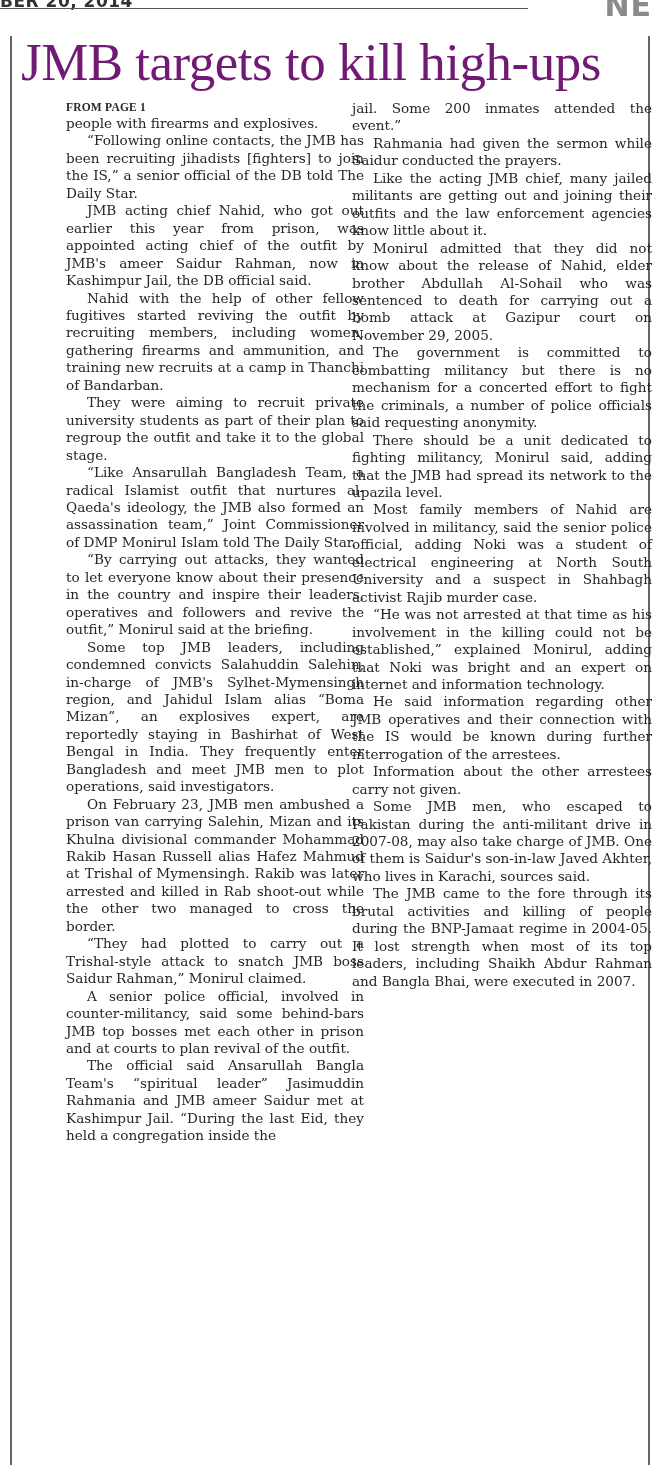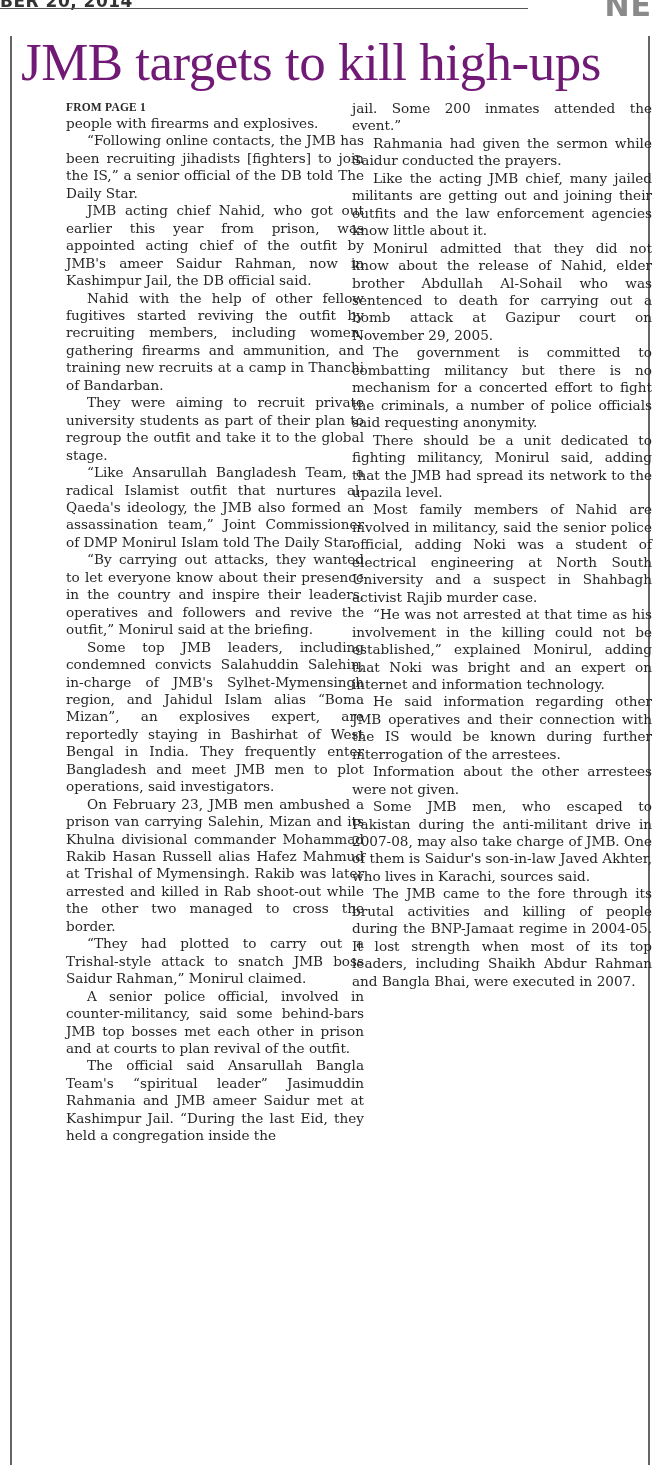--- a/index.html
+++ b/index.html
@@ -79,17 +79,17 @@
   <div id="right-paras">
       <p class="para first">jail. Some 200 inmates attended the event.”</p>
       <p class="para">Rahmania had given the sermon while Saidur conducted the prayers.</p>
       <p class="para">Like the acting JMB chief, many jailed militants are getting out and joining their outfits and the law enforcement agencies know little about it.</p>
       <p class="para">Monirul admitted that they did not know about the release of Nahid, elder brother Abdullah Al-Sohail who was sentenced to death for carrying out a bomb attack at Gazipur court on November 29, 2005.</p>
       <p class="para">The government is committed to combatting militancy but there is no mechanism for a concerted effort to fight the criminals, a number of police officials said requesting anonymity.</p>
       <p class="para">There should be a unit dedicated to fighting militancy, Monirul said, add­ing that the JMB had spread its network to the upazila level.</p>
       <p class="para">Most family members of Nahid are involved in militancy, said the senior police official, adding Noki was a student of electrical engineering at North South University and a suspect in Shahbagh activist Rajib murder case.</p>
       <p class="para">“He was not arrested at that time as his involvement in the killing could not be established,” explained Monirul, adding that Noki was bright and an expert on internet and informa­tion technology.</p>
       <p class="para">He said information regarding other JMB operatives and their connec­tion with the IS would be known dur­ing further interrogation of the arrestees.</p>
-      <p class="para">Information about the other arrestees were not given.</p>
+      <p class="para">Information about the other arrestees carry not given.</p>
       <p class="para">Some JMB men, who escaped to Pakistan during the anti-militant drive in 2007-08, may also take charge of JMB. One of them is Saidur's son-in-law Javed Akhter, who lives in Karachi, sources said.</p>
       <p class="para">The JMB came to the fore through its brutal activities and killing of peo­ple during the BNP-Jamaat regime in 2004-05. It lost strength when most of its top leaders, including Shaikh Abdur Rahman and Bangla Bhai, were exe­cuted in 2007.</p>
     </div>
 </div>
 
 </body></html>

